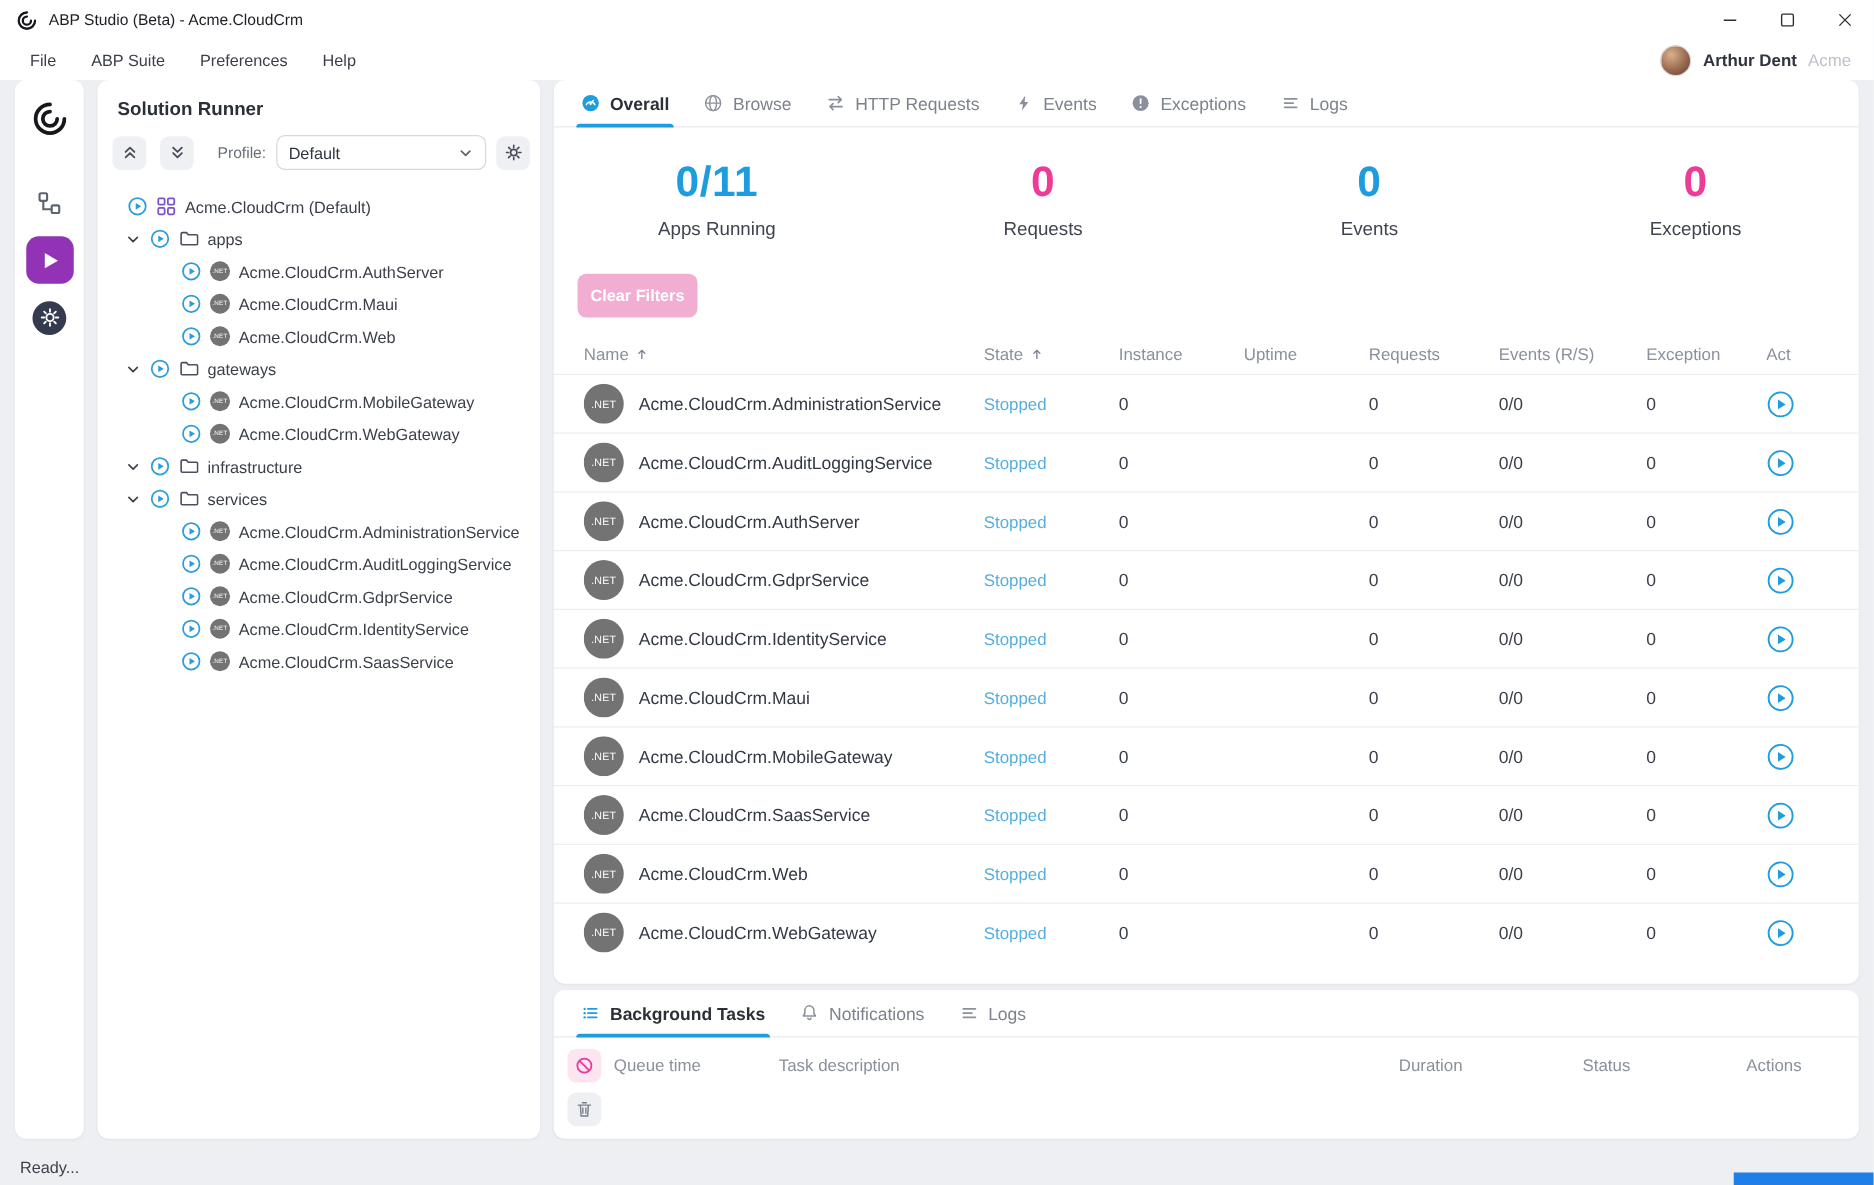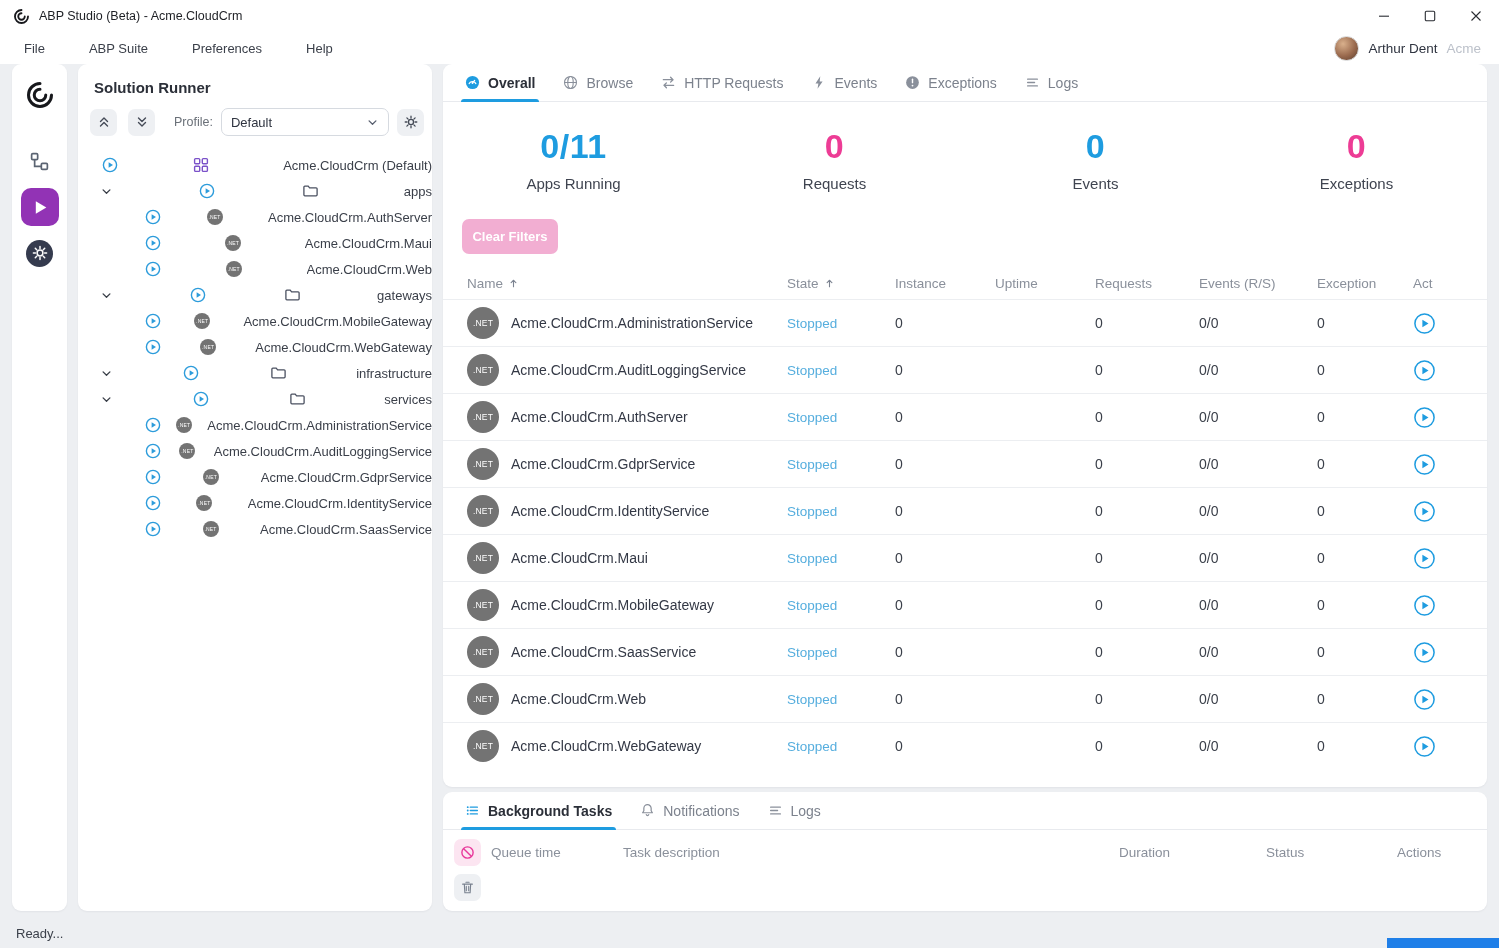--- a/index.html
+++ b/index.html
@@ -23,29 +23,29 @@
   .app-icon svg { width: 17px; height: 17px; }
   .win-title { margin-left: 9px; font-size: 12.5px; color: #1d1f24; }
   .win-controls { margin-left: auto; display: flex; height: 100%; }
   .win-btn { width: 46px; height: 100%; display: flex; align-items: center; justify-content: center; cursor: default; }
 
   
   .menubar {
     position: absolute; top: 32px; left: 0; width: 100%; height: 32px;
     background: #ffffff; display: flex; align-items: center; padding: 0 18px 0 24px;
   }
-  .menu-items { display: flex; gap: 44px; justify-content: center; }
+  .menu-items { display: flex; gap: 28px; justify-content: center; }
   .menu-item { font-size: 13px; color: #3a3f49; }
   .user-chip { margin-left: auto; display: flex; align-items: center; gap: 9px; }
   .avatar {
     width: 25px; height: 25px; border-radius: 50%;
     background: radial-gradient(circle at 35% 30%, #d9b08c 0%, #9a6a4e 55%, #5a3d2e 100%);
     border: 1px solid #d8d8d8;
   }
-  .user-name { font-size: 13.5px; color: #2f3440; }
+  .user-name { font-size: 13.5px; color: #2f3440; font-weight: bold; }
   .tenant { font-size: 13.5px; color: #bcc1ca; }
 
   
   .rail, .solution-panel, .main-panel, .bottom-panel {
     position: absolute; background: #ffffff; border-radius: 9px;
     box-shadow: 0 1px 2px rgba(20,24,33,.05);
   }
   .rail { left: 12px; top: 64px; width: 55px; bottom: 37px; display: flex; flex-direction: column; align-items: center; padding-top: 16px; }
   .solution-panel { left: 78px; top: 64px; width: 354px; bottom: 37px; overflow: hidden; }
   .main-panel { left: 443px; top: 64px; width: 1044px; height: 723px; overflow: hidden; }
@@ -71,21 +71,21 @@
   .profile-label { font-size: 12.5px; color: #6a7078; margin: 0 8px 0 8px; }
   .profile-select {
     flex: 1; height: 28px; border: 1px solid #d6dae0; border-radius: 7px; background: #fff;
     display: flex; align-items: center; padding: 0 9px; font-size: 13px; color: #2f3440; position: relative;
   }
   .profile-select .icn { margin-left: auto; color: #596070; }
   .profile-select svg { width: 13px; height: 13px; }
   .sr-toolbar .gear-btn { margin-left: 8px; margin-right: 0; }
 
   .tree { padding-top: 6px; }
-  .tree-row { display: flex; align-items: center; height: 26px; gap: 7px; font-size: 13px; color: #3a3f49; white-space: nowrap; justify-content: space-between; }
+  .tree-row { display: flex; align-items: center; height: 26px; gap: 7px; font-size: 13px; color: #3a3f49; white-space: nowrap; }
   .tree-row.depth0 { padding-left: 24px; }
   .tree-row.depth1 { padding-left: 22px; }
   .tree-row.depth2 { padding-left: 67px; }
   .tree-row .icn svg { width: 16px; height: 16px; }
   .tree-row .chev svg { width: 13px; height: 13px; }
   .tree-label { overflow: hidden; text-overflow: ellipsis; }
 
   .dotnet {
     background: #737373; color: #ffffff; border-radius: 50%;
     display: inline-flex; align-items: center; justify-content: center;

